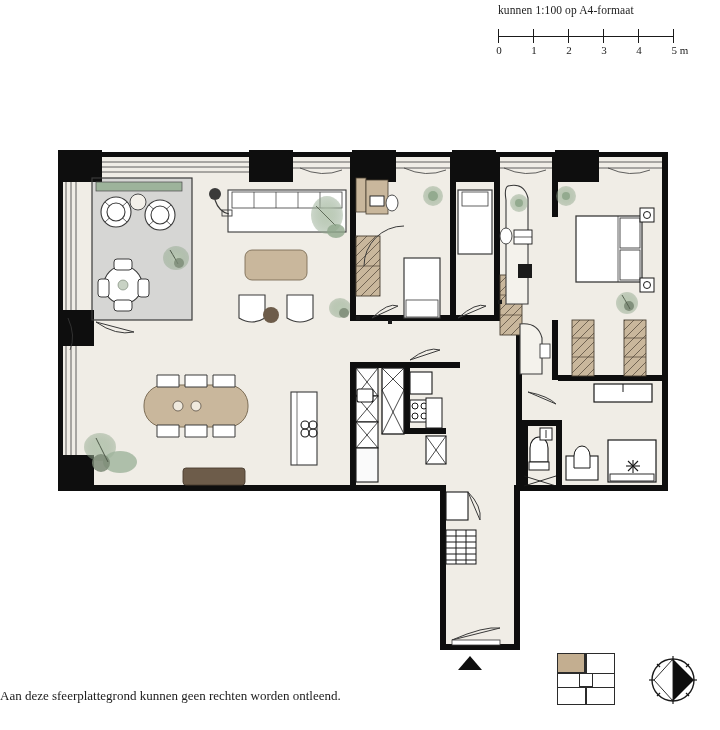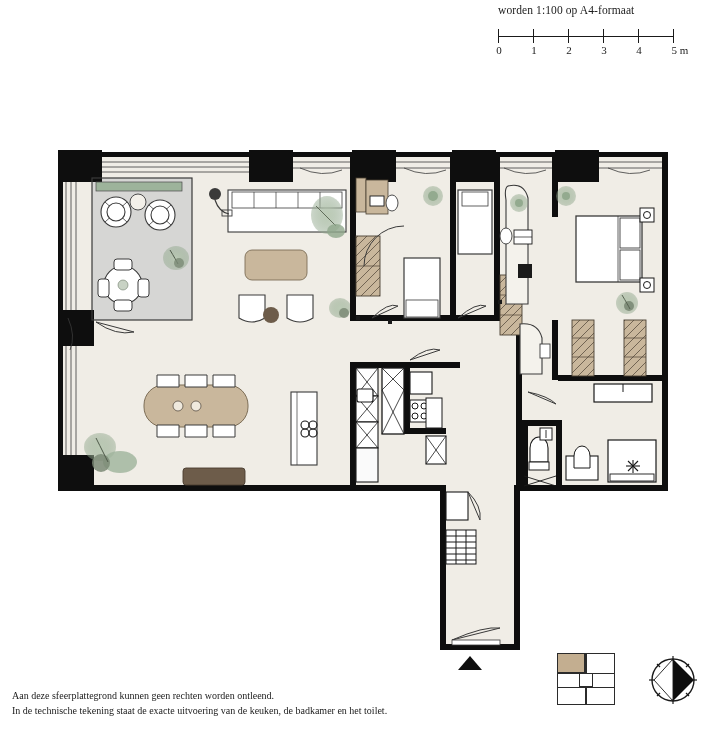--- a/index.html
+++ b/index.html
@@ -59,23 +59,23 @@
   .scale-label {
     position: absolute;
     font-size: 11px;
     transform: translateX(-50%);
     white-space: nowrap;
   }
 
   
   #disclaimer {
     position: absolute;
-    left: 12px;
+    left: 0;
     top: 688px;
-    font-size: 10px;
+    font-size: 13px;
     line-height: 15px;
     color: #1a1a1a;
     white-space: nowrap;
   }
 
   
   #keyplan {
     position: absolute;
     left: 557px;
     top: 653px;
@@ -132,21 +132,21 @@
     left: 0;
     top: 0;
     width: 720px;
     height: 730px;
   }
 </style>
 </head>
 <body>
 
 <div id="scale-block">
-  <div id="scale-caption">worden 1:100 op A4-formaat</div>
+  <div id="scale-caption">kunnen 1:100 op A4-formaat</div>
   <div id="scale-bar-wrap">
     <div id="scale-rule"></div>
     <div class="scale-tick" style="left:0px;"></div>
     <div class="scale-tick" style="left:35px;"></div>
     <div class="scale-tick" style="left:70px;"></div>
     <div class="scale-tick" style="left:105px;"></div>
     <div class="scale-tick" style="left:140px;"></div>
     <div class="scale-tick" style="left:175px;"></div>
   </div>
   <div id="scale-labels">
@@ -154,21 +154,20 @@
     <span class="scale-label" style="left:36px;">1</span>
     <span class="scale-label" style="left:71px;">2</span>
     <span class="scale-label" style="left:106px;">3</span>
     <span class="scale-label" style="left:141px;">4</span>
     <span class="scale-label" style="left:182px;font-family:Liberation Serif, serif;">5 m</span>
   </div>
 </div>
 
 <div id="disclaimer">
   <div>Aan deze sfeerplattegrond kunnen geen rechten worden ontleend.</div>
-  <div>In de technische tekening staat de exacte uitvoering van de keuken, de badkamer en het toilet.</div>
 </div>
 
 <div id="keyplan">
   <div class="kp-fill"></div>
   <div class="kp-h" style="top:38%;"></div>
   <div class="kp-h" style="top:66%;"></div>
   <div class="kp-v" style="left:49%;"></div>
   <div class="kp-core"></div>
 </div>
 

